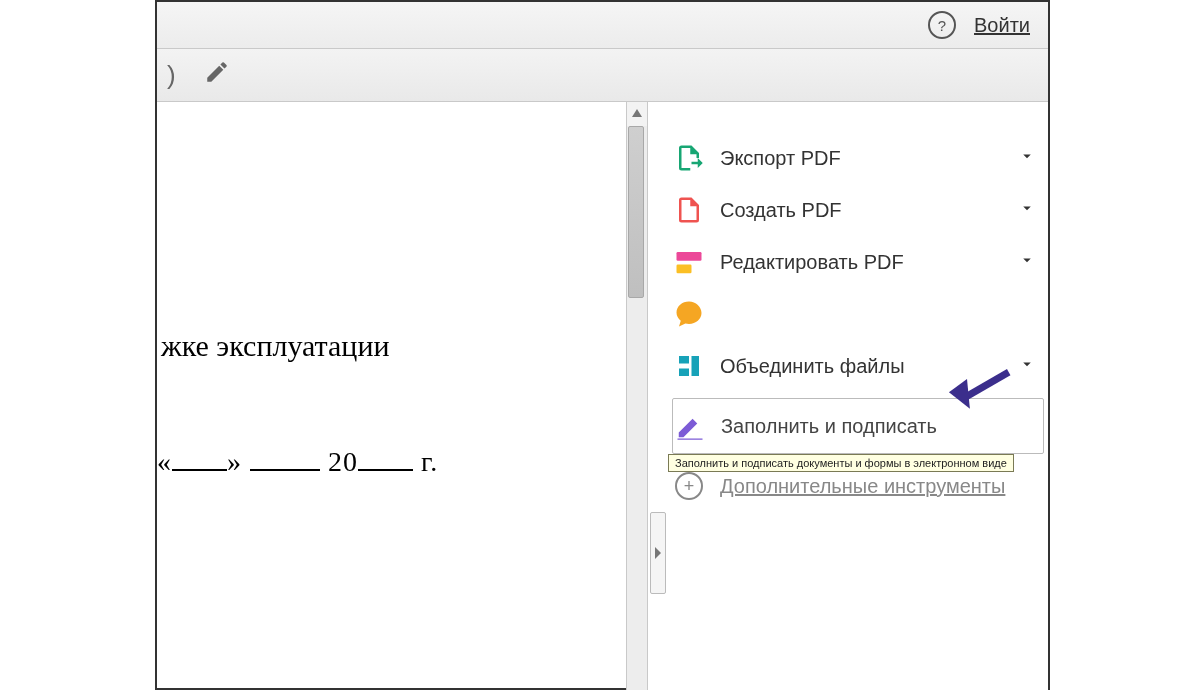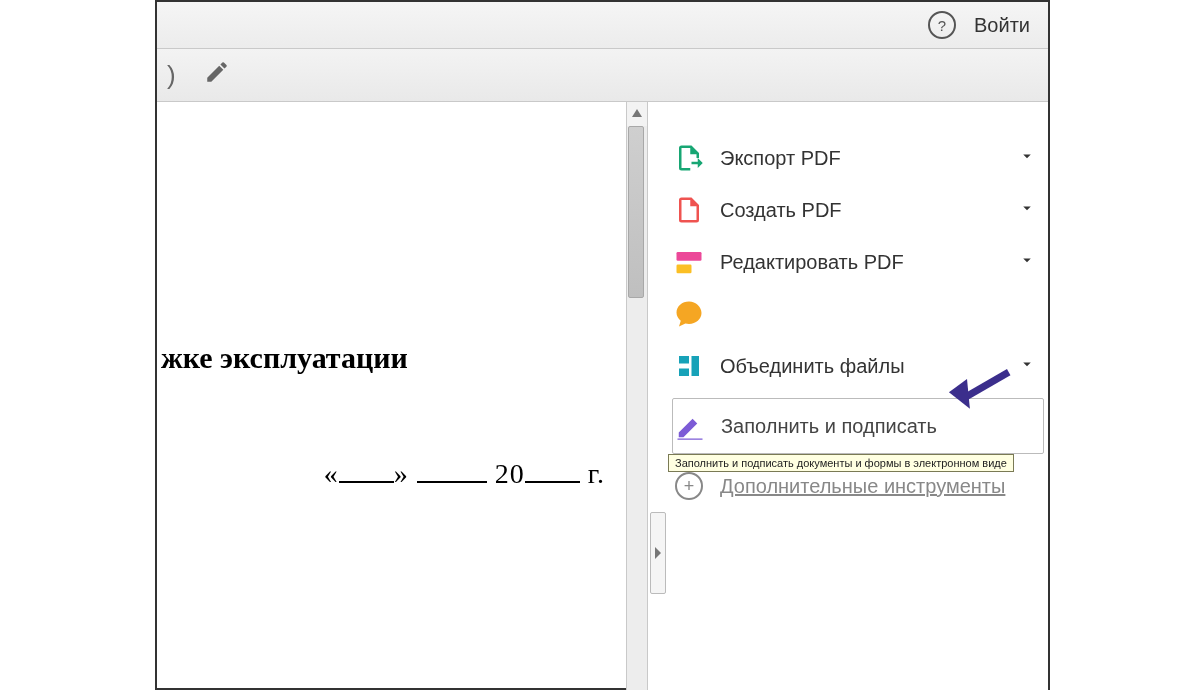--- a/index.html
+++ b/index.html
@@ -36,21 +36,21 @@
     font-size: 20px;
     color: #333;
   }
   .help-icon {
     width: 24px; height: 24px;
     border: 2px solid #555;
     border-radius: 50%;
     display:flex;align-items:center;justify-content:center;
     font-size:15px;color:#555;cursor:pointer;
   }
-  .login-link { cursor:pointer; }
+  .login-link { cursor:pointer;text-decoration:underline; }
 
   .toolbar {
     height: 52px;
     border-bottom: 1px solid #c9c9c9;
     background: linear-gradient(#f3f3f3,#e9e9e9);
     display:flex;
     align-items:center;
     padding-left:10px;
     gap:28px;
     color:#555;
@@ -93,23 +93,23 @@
 
   .doc-content {
     position:absolute;
     left:0; top:0; right:20px;
     padding-top:220px;
     font-family:"Times New Roman", serif;
     color:#000;
     font-size:26px;
     line-height:1.6;
   }
-  .doc-title { font-weight:700; font-size:30px; margin-bottom:70px; padding-left:4px;margin-top:12px;}
+  .doc-title { font-weight:400; font-size:30px; margin-bottom:70px; padding-left:4px;}
   .dateline {
-    text-align:right;
+    text-align:left;
     padding-right:22px;
     font-size:28px;
     letter-spacing:1px;
     margin-bottom:46px;
     white-space:nowrap;
   }
   .dateline .blank1{display:inline-block;border-bottom:2px solid #000;width:55px;vertical-align:baseline;}
   .dateline .blank2{display:inline-block;border-bottom:2px solid #000;width:70px;vertical-align:baseline;}
   .dateline .blank3{display:inline-block;border-bottom:2px solid #000;width:55px;vertical-align:baseline;}
   .para { text-align:justify; padding-right:22px; padding-left:4px; font-size:27px;}

